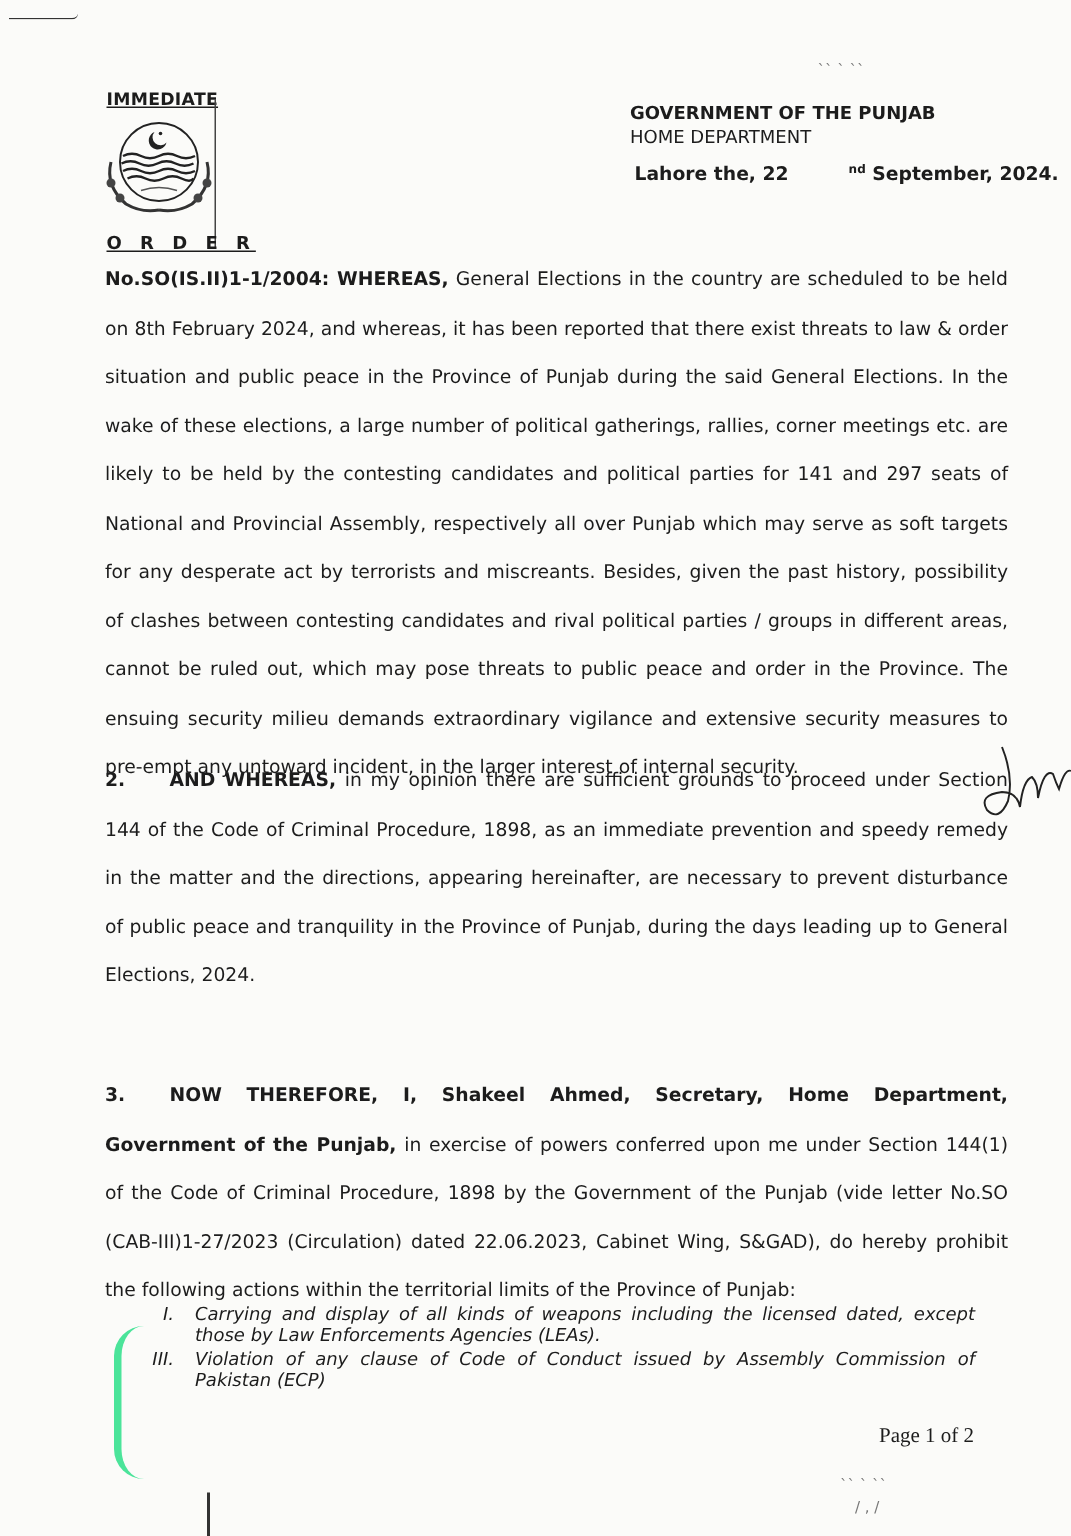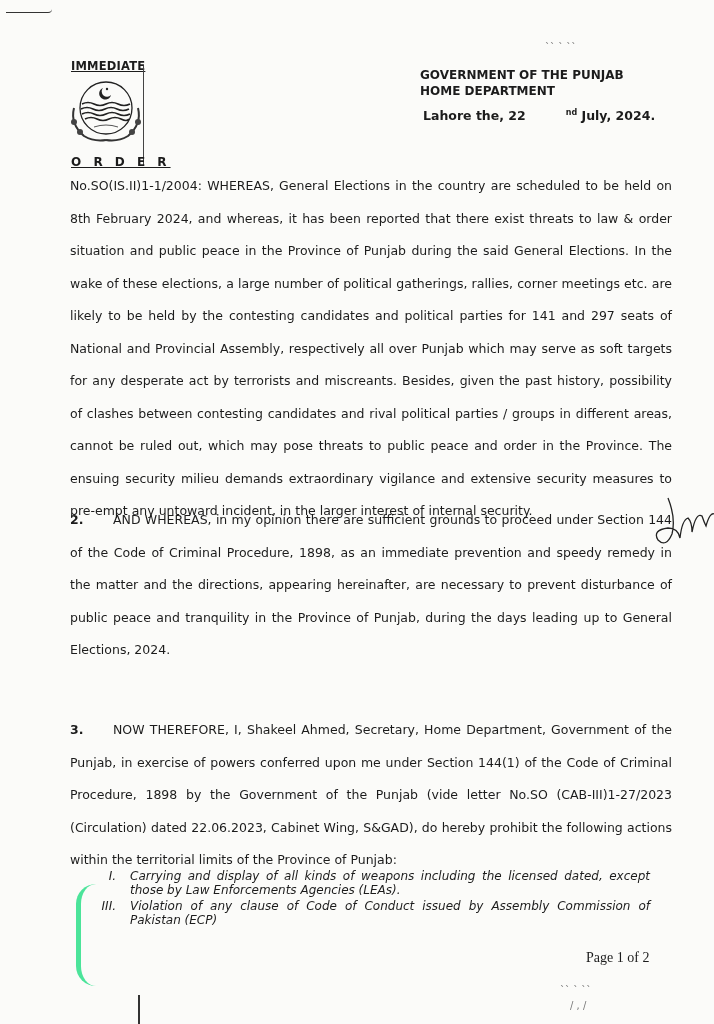--- a/index.html
+++ b/index.html
@@ -9,29 +9,29 @@
     font-family:"DejaVu Sans", sans-serif;
     color:#1c1c1c;
   }
   .abs { position:absolute; }
   .top-mark { left:6px; top:4px; width:46px; height:8px; border-bottom:1.5px solid #333; border-radius:0 0 4px 0; }
   .immediate { left:71px; top:59px; font-size:11.5px; font-weight:bold; text-decoration:underline; letter-spacing:0.2px; }
   .vline { left:143px; top:66px; width:1px; height:100px; background:#444; }
   .logo { left:66px; top:78px; width:80px; height:68px; }
   .header-right { left:420px; top:67px; text-align:left; width:210px; }
   .gov { font-size:12px; font-weight:bold; line-height:16px; }
-  .dept { font-size:12px; font-weight:bold; line-height:16px; }
+  .dept { font-size:12px; font-weight:normal; line-height:16px; }
   .date { left:423px; top:108px; font-size:12.5px; font-weight:bold; }
   .date sup { font-size:8px;padding-left:40px; }
   .order { left:71px; top:155px; font-size:12px; font-weight:bold; text-decoration:underline; letter-spacing:4px; }
   .para { position:absolute; left:70px; width:602px; font-size:12.5px; line-height:32.5px; text-align:justify; }
   .p1 { top:170px; }
   .p2 { top:504px; }
   .p3 { top:697px;margin-top:17px; }
-  .para b { font-weight:normal; }
+  .para b { font-weight:bold; }
   .num { display:inline-block; width:43px; font-weight:bold; }
   .list { position:absolute; left:90px; top:869px; width:560px; font-size:12px; font-style:italic; line-height:14px; }
   .li { display:flex; margin-bottom:2px; }
   .li .roman { width:40px; text-align:right; padding-right:14px; box-sizing:border-box; flex-shrink:0; }
   .li .txt { flex:1; text-align:justify; }
   .bracket { left:76px; top:884px; width:20px; height:102px; border-left:5px solid #2de08a; border-radius:20px 0 0 20px; opacity:0.85; }
   .page-no { left:586px; top:950px; font-family:"Liberation Serif", serif; font-size:14px; font-weight:normal; }
   .bottom-line { left:138px; top:995px; width:1.5px; height:29px; background:#333; }
   .signature { left:648px; top:490px; width:66px; height:70px; }
   .speck { position:absolute; color:#777; font-size:10px; }
@@ -58,21 +58,21 @@
   <circle cx="8" cy="44" r="3" fill="#444"></circle>
     <circle cx="72" cy="44" r="3" fill="#444"></circle>
   <circle cx="14" cy="54" r="3" fill="#444"></circle>
     <circle cx="66" cy="54" r="3" fill="#444"></circle>
 </svg>
 
 <div class="abs header-right">
   <div class="gov">GOVERNMENT OF THE PUNJAB</div>
   <div class="dept">HOME DEPARTMENT</div>
 </div>
-<div class="abs date"><span>Lahore the, 22</span><sup>nd</sup><span> July, 2024.</span></div>
+<div class="abs date"><span>Lahore the, 22</span><sup>nd</sup><span> September, 2024.</span></div>
 
 <div class="abs order">O R D E R</div>
 
 <div class="para p1"><b>No.SO(IS.II)1-1/2004: WHEREAS,</b><span> General Elections in the country are scheduled to be held on 8th February 2024, and whereas, it has been reported that there exist threats to law &amp; order situation and public peace in the Province of Punjab during the said General Elections. In the wake of these elections, a large number of political gatherings, rallies, corner meetings etc. are likely to be held by the contesting candidates and political parties for 141 and 297 seats of National and Provincial Assembly, respectively all over Punjab which may serve as soft targets for any desperate act by terrorists and miscreants. Besides, given the past history, possibility of clashes between contesting candidates and rival political parties / groups in different areas, cannot be ruled out, which may pose threats to public peace and order in the Province. The ensuing security milieu demands extraordinary vigilance and extensive security measures to pre-empt any untoward incident, in the larger interest of internal security.</span></div>
 
 <div class="para p2"><span class="num">2.</span><b>AND WHEREAS,</b><span> in my opinion there are sufficient grounds to proceed under Section 144 of the Code of Criminal Procedure, 1898, as an immediate prevention and speedy remedy in the matter and the directions, appearing hereinafter, are necessary to prevent disturbance of public peace and tranquility in the Province of Punjab, during the days leading up to General Elections, 2024.</span></div>
 
 <div class="para p3"><span class="num">3.</span><b>NOW THEREFORE, I, Shakeel Ahmed, Secretary, Home Department, Government of the Punjab,</b><span> in exercise of powers conferred upon me under Section 144(1) of the Code of Criminal Procedure, 1898 by the Government of the Punjab (vide letter No.SO (CAB-III)1-27/2023 (Circulation) dated 22.06.2023, Cabinet Wing, S&amp;GAD), do hereby prohibit the following actions within the territorial limits of the Province of Punjab:</span></div>
 
 <div class="abs bracket" style="border-left-color: rgb(45, 224, 138);"></div>

